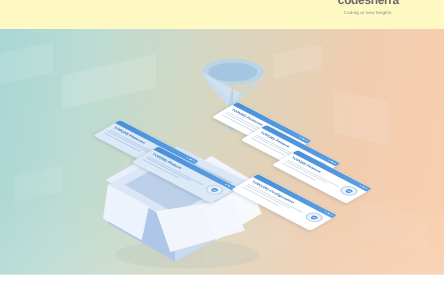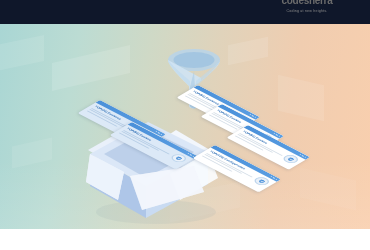--- a/index.html
+++ b/index.html
@@ -6,21 +6,21 @@
   body{
     width:370px;height:250px;overflow:hidden;
     background:#ffffff;
     font-family:"Liberation Sans", sans-serif;
   }
   #stage{position:relative;width:370px;height:250px;overflow:hidden;background:#fff;}
 
   
   #header-band{
     position:absolute;left:0;top:0;width:370px;height:24px;
-    background:#0f172a;z-index:40;
+    background:#fef9c3;z-index:40;
   }
   #brand{
     position:absolute;right:8px;top:-4px;text-align:center;width:110px;
   }
   #brand-name{
     font-size:10px;font-weight:bold;color:#6b6b6b;letter-spacing:-0.3px;
     line-height:10px;white-space:nowrap;
   }
   #brand-tagline{
     font-size:3.6px;color:#8a8a8a;letter-spacing:.2px;line-height:6px;

